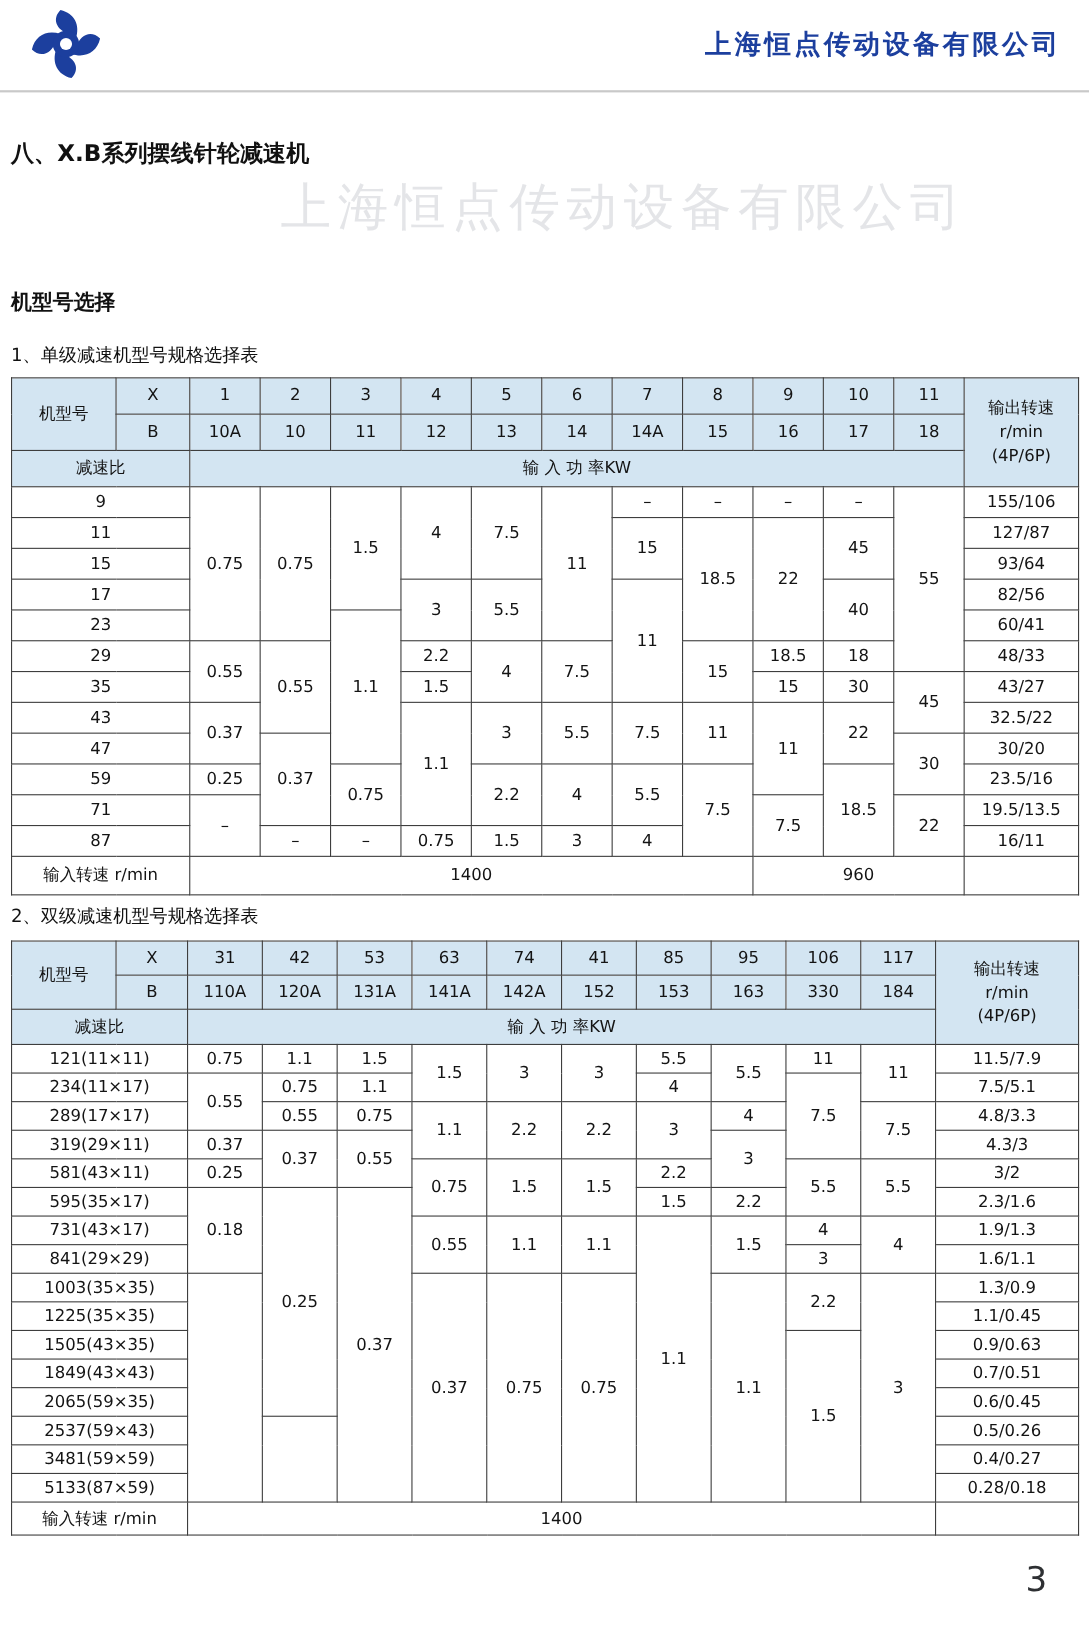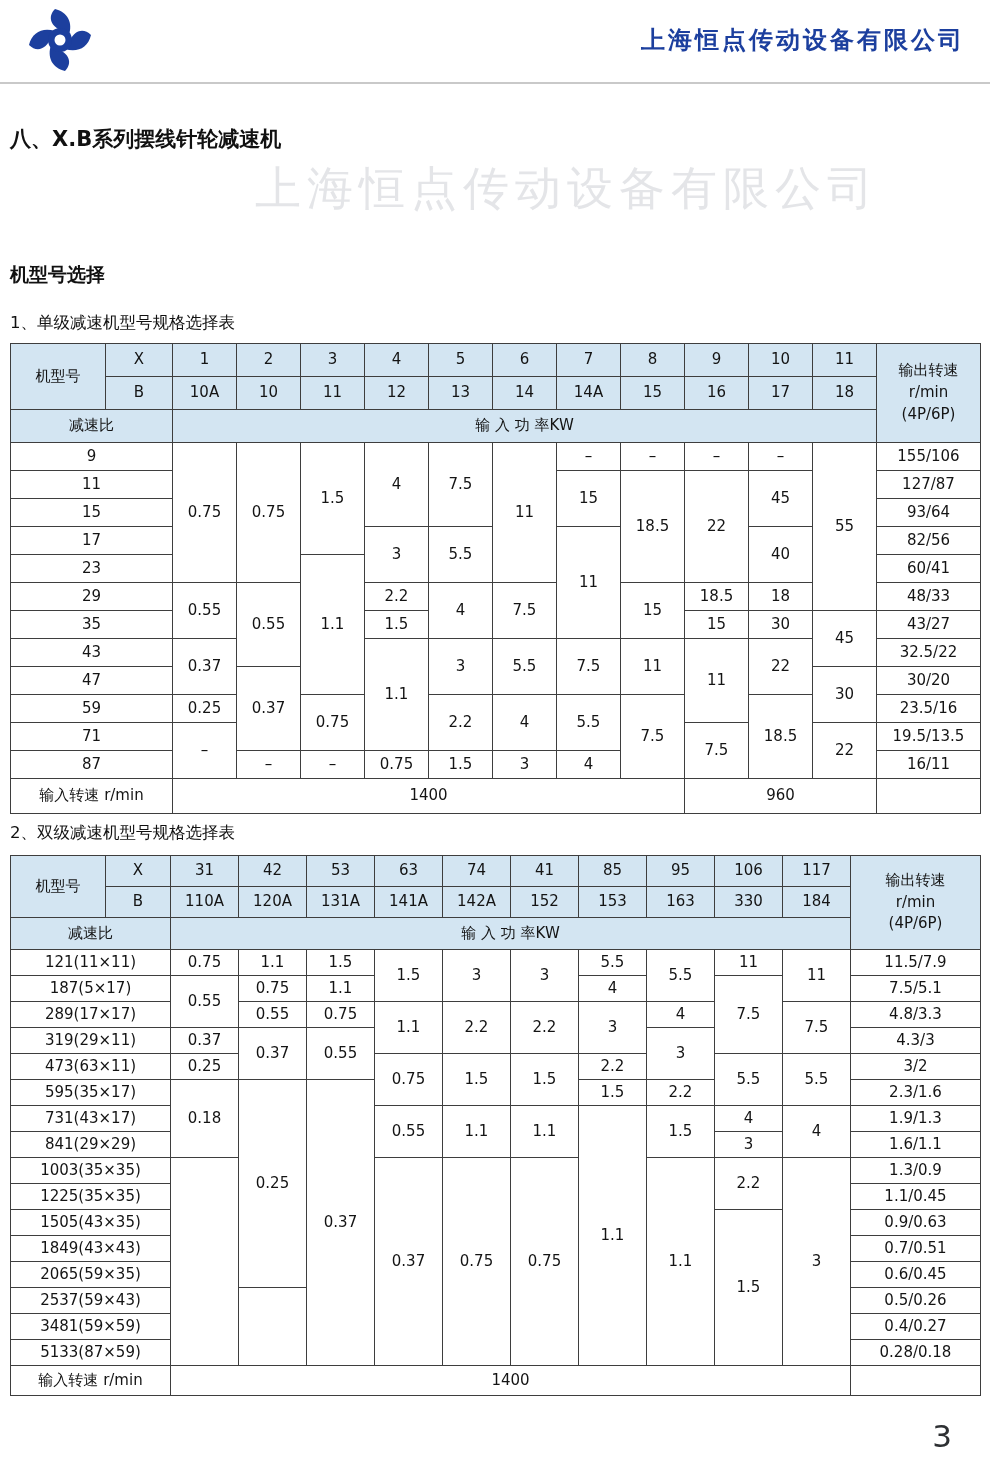--- a/index.html
+++ b/index.html
@@ -316,21 +316,21 @@
             <td rowspan="2">1.5</td>
             <td rowspan="2">3</td>
             <td rowspan="2">3</td>
             <td>5.5</td>
             <td rowspan="2">5.5</td>
             <td>11</td>
             <td rowspan="2">11</td>
             <td>11.5/7.9</td>
           </tr>
           <tr>
-            <td colspan="2">187(5×17)</td>
+            <td colspan="2">234(11×17)</td>
             <td rowspan="2">0.55</td>
             <td>0.75</td>
             <td>1.1</td>
             <td>4</td>
             <td rowspan="3">7.5</td>
             <td>7.5/5.1</td>
           </tr>
           <tr>
             <td colspan="2">289(17×17)</td>
             <td>0.55</td>
@@ -345,21 +345,21 @@
           </tr>
           <tr>
             <td colspan="2">319(29×11)</td>
             <td>0.37</td>
             <td rowspan="2">0.37</td>
             <td rowspan="2">0.55</td>
             <td rowspan="2">3</td>
             <td>4.3/3</td>
           </tr>
           <tr>
-            <td colspan="2">473(63×11)</td>
+            <td colspan="2">581(43×11)</td>
             <td>0.25</td>
             <td rowspan="2">0.75</td>
             <td rowspan="2">1.5</td>
             <td rowspan="2">1.5</td>
             <td>2.2</td>
             <td rowspan="2">5.5</td>
             <td rowspan="2">5.5</td>
             <td>3/2</td>
           </tr>
           <tr>

